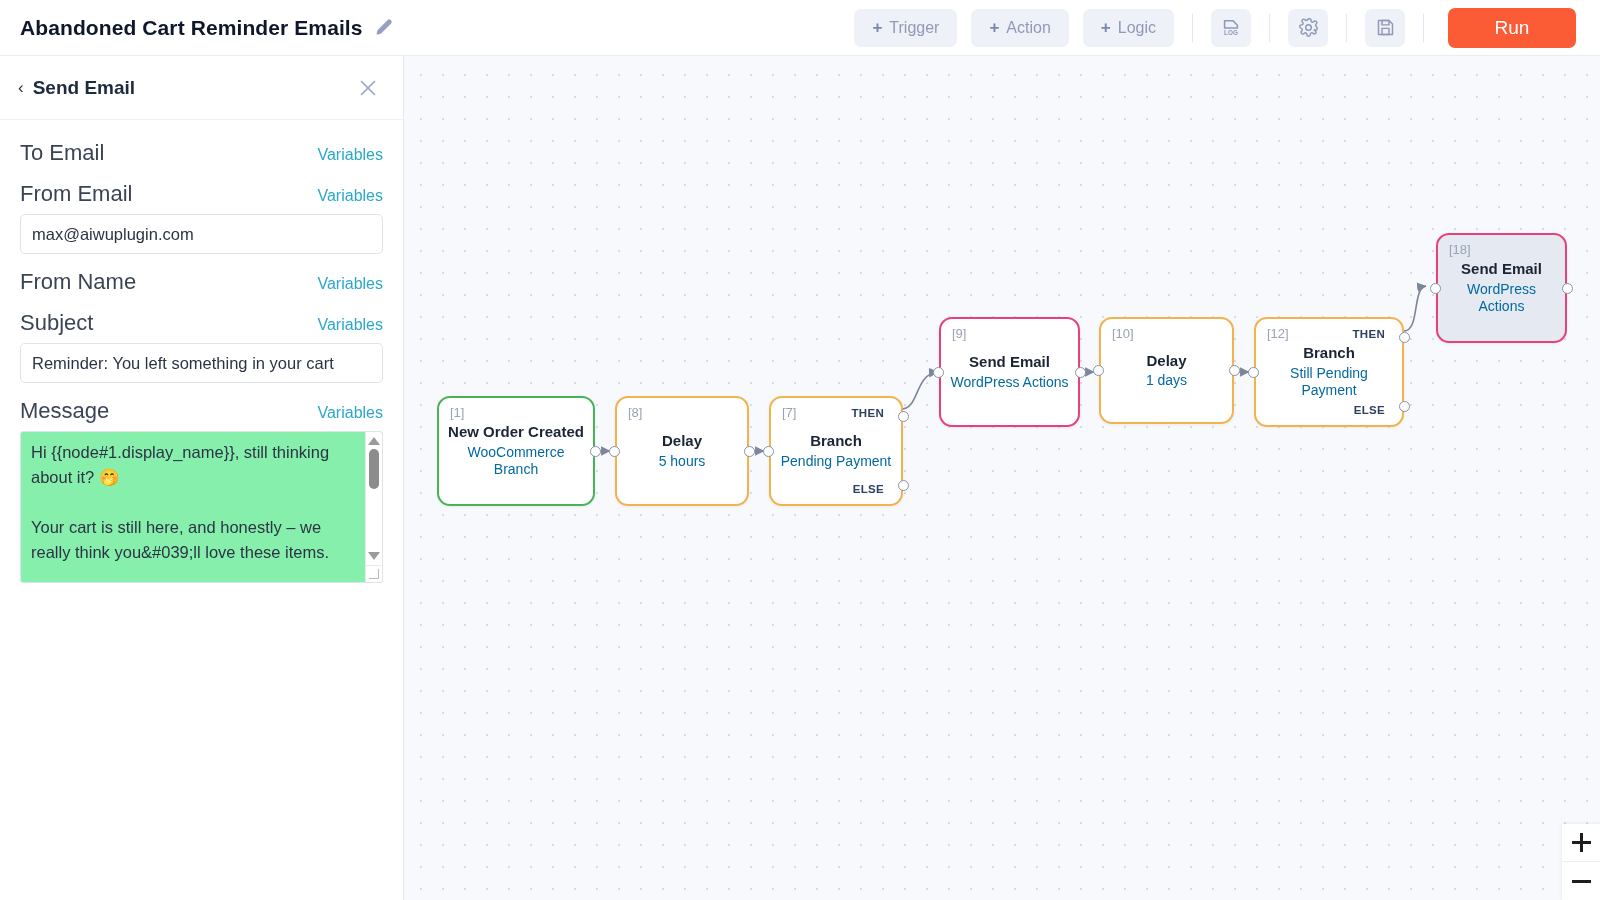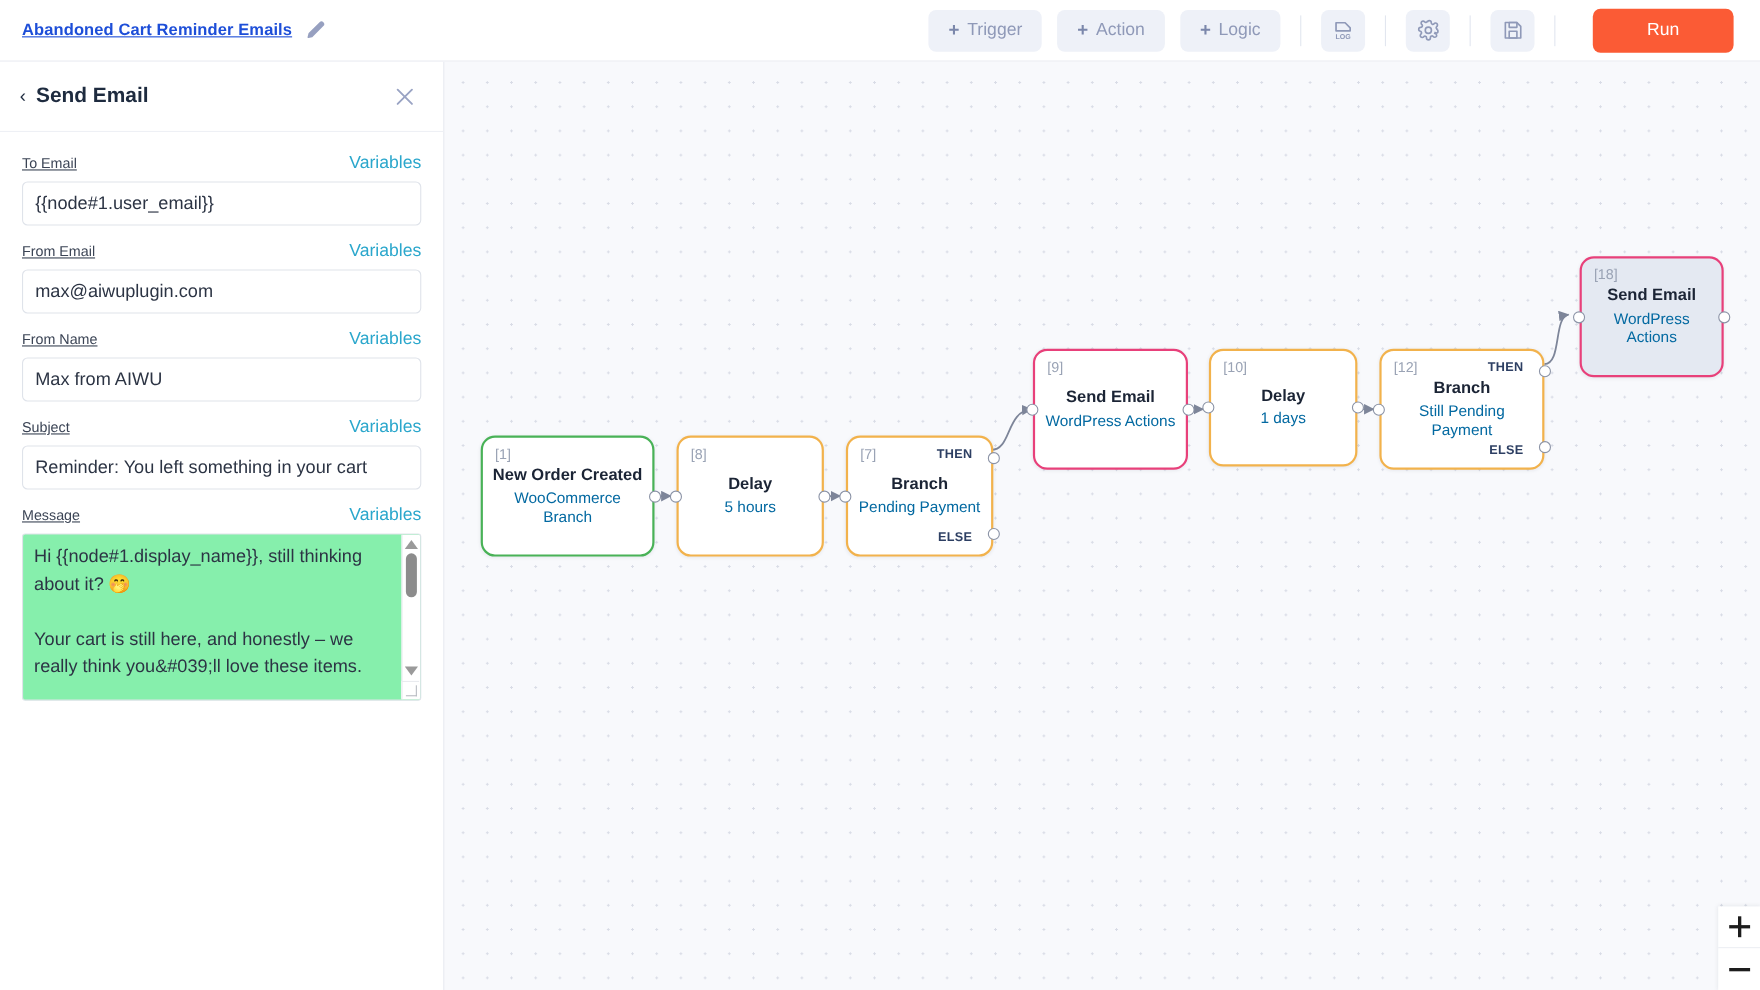--- a/index.html
+++ b/index.html
@@ -28,26 +28,25 @@
     background: #ffffff;
     border-bottom: 1px solid #e9ecf2;
     display: flex;
     align-items: center;
     padding: 0 24px 0 20px;
     position: relative;
     z-index: 30;
   }
 
   .wf-title {
-    font-size: 15px;
+    font-size: 21px;
     font-weight: bold;
-    color: #1d4ed8;
+    color: #0f172a;
     letter-spacing: 0.1px;
     white-space: nowrap;
-    text-decoration: underline;
   }
 
   .edit-pencil {
     margin-left: 12px;
     display: inline-flex;
     align-items: center;
     cursor: pointer;
   }
 
   .topbar-center {
@@ -98,24 +97,24 @@
   }
 
   .run-btn {
     background: #fb5b35;
     border: none;
     border-radius: 7px;
     height: 40px;
     min-width: 128px;
     padding: 0 14px;
     color: #ffffff;
-    font-size: 16px;
+    font-size: 19px;
     font-family: "Liberation Sans", sans-serif;
     cursor: pointer;
-    margin-left: 16px;
+    margin-left: 6px;
   }
 
   
   .body {
     flex: 1;
     display: flex;
     min-height: 0;
     position: relative;
   }
 
@@ -170,23 +169,22 @@
 
   .field { margin-bottom: 15px; }
 
   .field-head {
     display: flex;
     align-items: baseline;
     justify-content: space-between;
     margin-bottom: 7px;
   }
   .field-label {
-    font-size: 13px;
+    font-size: 22px;
     color: #3b4455;
-    text-decoration: underline;
   }
   .field-vars {
     font-size: 16px;
     color: #2ba7cc;
     cursor: pointer;
   }
 
   .field-input {
     width: 100%;
     height: 40px;
@@ -467,37 +465,35 @@
         </span>
       </div>
 
       <div class="panel-body">
 
         <div class="field">
           <div class="field-head">
             <span class="field-label">To Email</span>
             <span class="field-vars">Variables</span>
           </div>
-          <input class="field-input" type="text" value="{{node#1.user_email}}" style="">
         </div>
 
         <div class="field">
           <div class="field-head">
             <span class="field-label">From Email</span>
             <span class="field-vars">Variables</span>
           </div>
           <input class="field-input" type="text" value="max@aiwuplugin.com" style="">
         </div>
 
         <div class="field">
           <div class="field-head">
             <span class="field-label">From Name</span>
             <span class="field-vars">Variables</span>
           </div>
-          <input class="field-input" type="text" value="Max from AIWU" style="">
         </div>
 
         <div class="field">
           <div class="field-head">
             <span class="field-label">Subject</span>
             <span class="field-vars">Variables</span>
           </div>
           <input class="field-input" type="text" value="Reminder: You left something in your cart" style="">
         </div>
 

